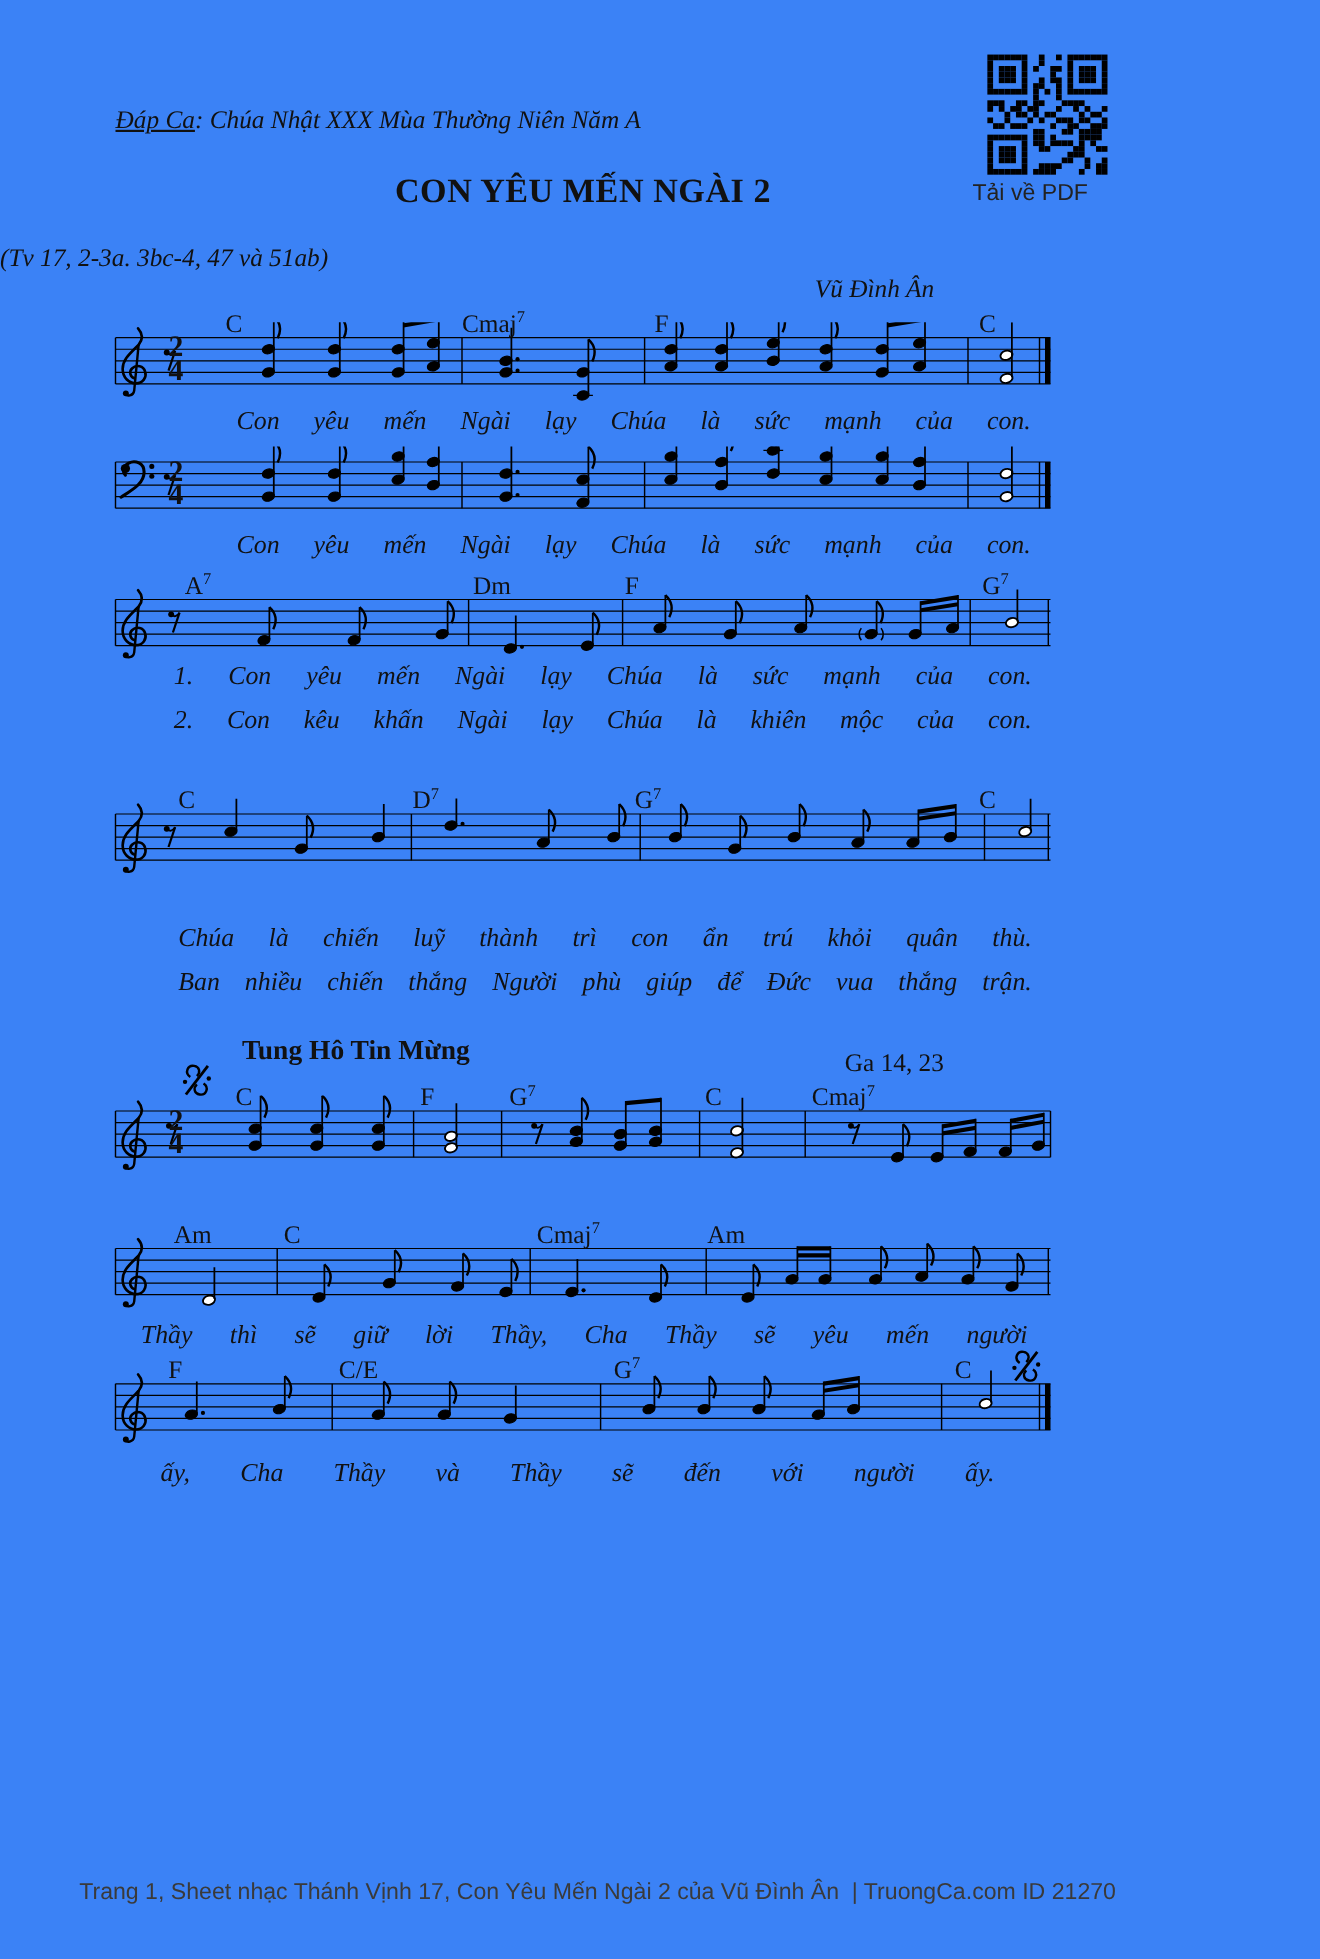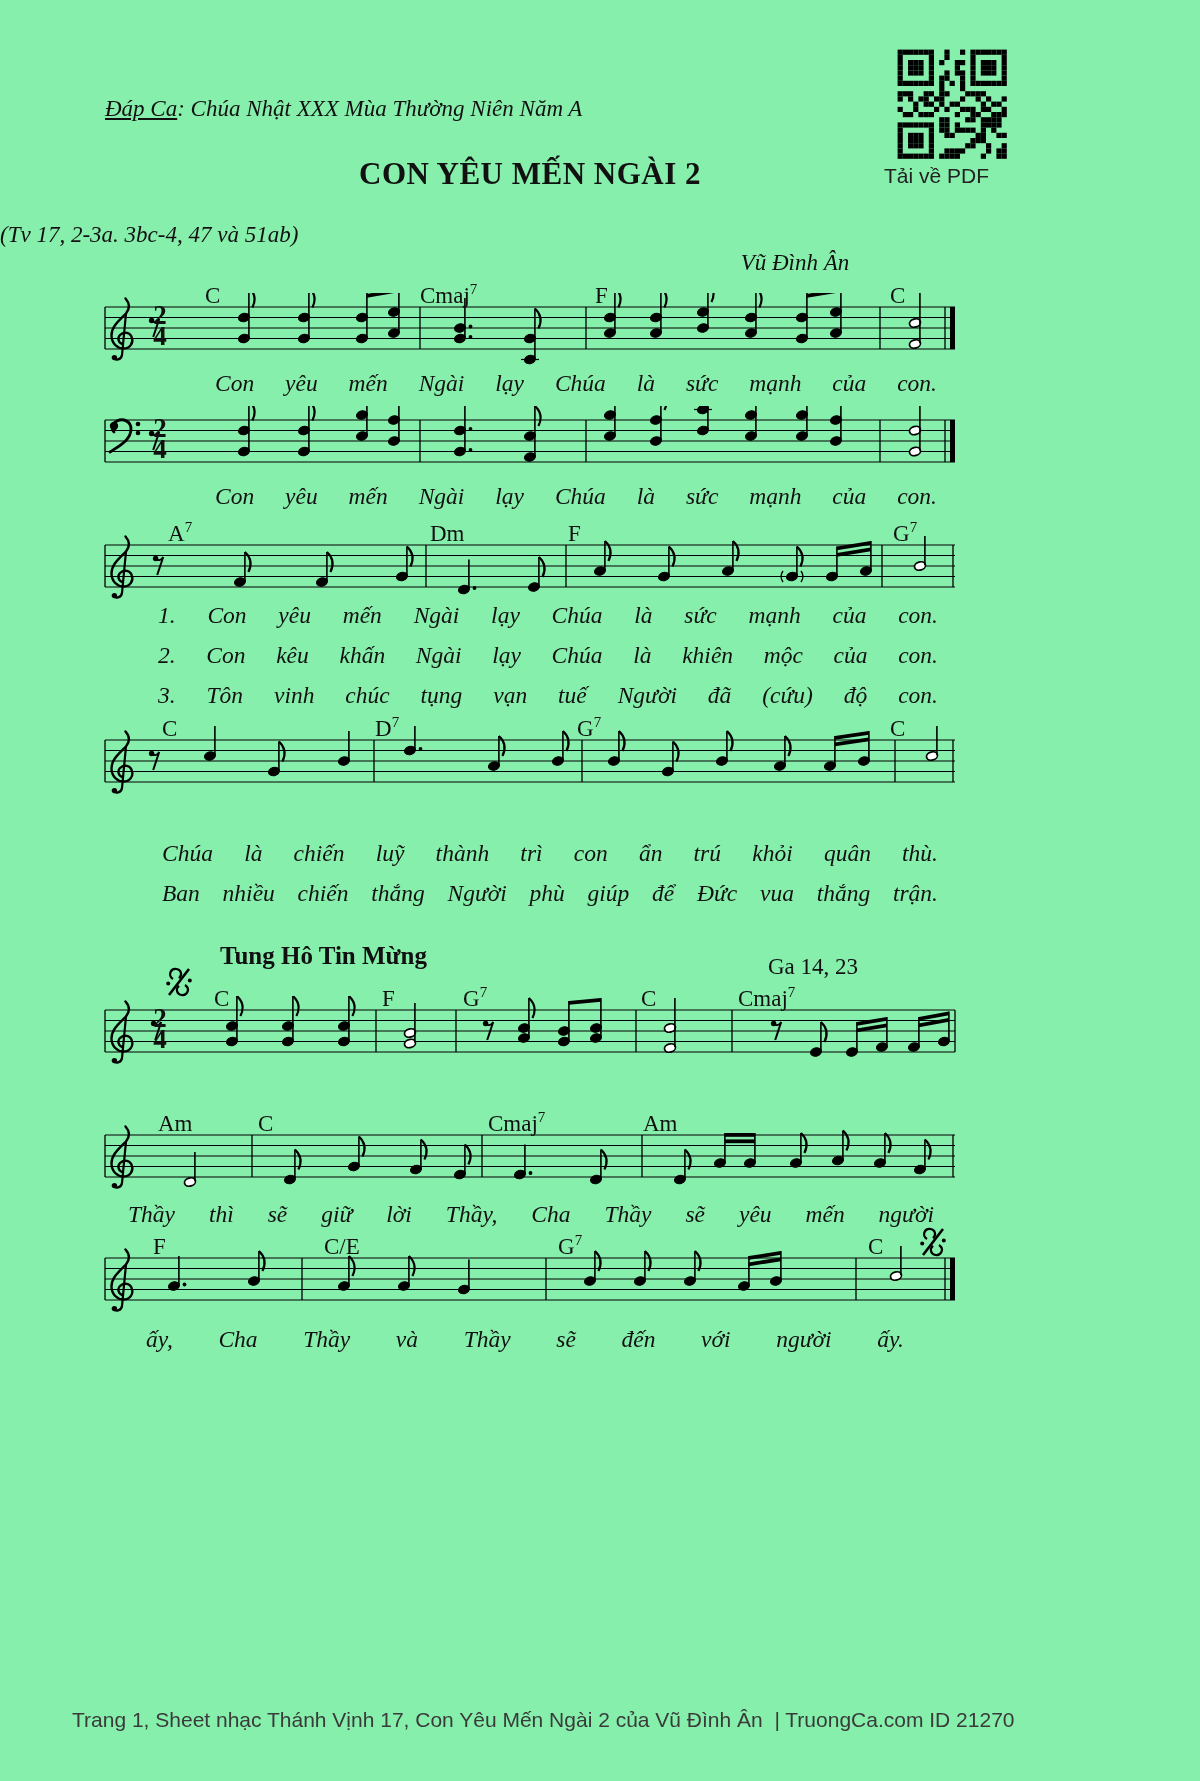--- a/index.html
+++ b/index.html
@@ -1,16 +1,16 @@
 <!DOCTYPE html>
 <html><head>
 <meta charset="utf-8">
 <style>
   html,body{margin:0;padding:0;background:#e8e8e8}
-  .page{position:relative;width:1200px;height:1781px;background:#86efac;
+  .page{position:relative;width:1200px;height:1781px;background:#3b82f6;
         font-family:"Liberation Serif",serif;color:#111;overflow:hidden;margin:0 auto}
   .abs{position:absolute}
   .u{text-decoration:underline}
   .hdr{left:105px;top:96px;font-size:23px;font-style:italic}
   .title{left:0;top:156px;width:1060px;text-align:center;font-size:31px;font-weight:bold;letter-spacing:.5px}
   .subtitle{left:0;top:222px;width:1060px;text-align:left;font-size:23px;font-style:italic}
   .composer{left:645px;top:250px;width:300px;text-align:center;font-size:23px;font-style:italic}
   .qr{left:896px;top:48px;width:113px;height:113px}
   .qrcap{left:884px;top:164px;width:136px;text-align:left;font-size:21px;font-family:"Liberation Sans",sans-serif;color:#222}
   .staff{position:absolute;left:102px;width:855px;height:80px}
@@ -715,29 +715,28 @@
   <span class="chord" style="left:463px;top:981px"><span>G</span><sup>7</sup></span>
   <span class="chord" style="left:641px;top:981px"><span>C</span><sup></sup></span>
   <span class="chord" style="left:738px;top:981px"><span>Cmaj</span><sup>7</sup></span>
 
   <span class="chord" style="left:158px;top:1106px"><span>Am</span><sup></sup></span>
   <span class="chord" style="left:258px;top:1106px"><span>C</span><sup></sup></span>
   <span class="chord" style="left:488px;top:1106px"><span>Cmaj</span><sup>7</sup></span>
   <span class="chord" style="left:643px;top:1106px"><span>Am</span><sup></sup></span>
 
   <span class="chord" style="left:153px;top:1229px"><span>F</span><sup></sup></span>
-  <span class="chord" style="left:324px;top:1229px"><span>C/E</span><sup></sup></span>
+  <span class="chord" style="left:308px;top:1229px"><span>C/E</span><sup></sup></span>
   <span class="chord" style="left:558px;top:1229px"><span>G</span><sup>7</sup></span>
   <span class="chord" style="left:868px;top:1229px"><span>C</span><sup></sup></span>
 
   <div class="lyr" style="left:215px;top:370px;width:722px">Con yêu mến Ngài lạy Chúa là sức mạnh của con.</div>
   <div class="lyr" style="left:215px;top:483px;width:722px">Con yêu mến Ngài lạy Chúa là sức mạnh của con.</div>
   <div class="lyr" style="left:158px;top:602px;width:780px">1. Con yêu mến Ngài lạy Chúa là sức mạnh của con.</div>
   <div class="lyr" style="left:158px;top:642px;width:780px">2. Con kêu khấn Ngài lạy Chúa là khiên mộc của con.</div>
-  <div class="lyr" style="left:158px;top:682px;width:780px">3. Tôn vinh chúc tụng vạn tuế Người đã (cứu) độ con.</div>
   <div class="lyr" style="left:162px;top:840px;width:776px">Chúa là chiến luỹ thành trì con ẩn trú khỏi quân thù.</div>
   <div class="lyr" style="left:162px;top:880px;width:776px">Ban nhiều chiến thắng Người phù giúp để Đức vua thắng trận.</div>
   <div class="lyr" style="left:128px;top:1201px;width:806px">Thầy thì sẽ giữ lời Thầy, Cha Thầy sẽ yêu mến người</div>
   <div class="lyr" style="left:146px;top:1326px;width:758px">ấy, Cha Thầy và Thầy sẽ đến với người ấy.</div>
 
   <div class="abs heading">Tung Hô Tin Mừng</div>
   <div class="abs gref">Ga 14, 23</div>
 
   <svg class="segno" style="left:166px;top:966px" viewBox="0 0 26 32">
     <line x1="3" y1="29" x2="23" y2="3" stroke="#000" stroke-width="2.6"></line>

